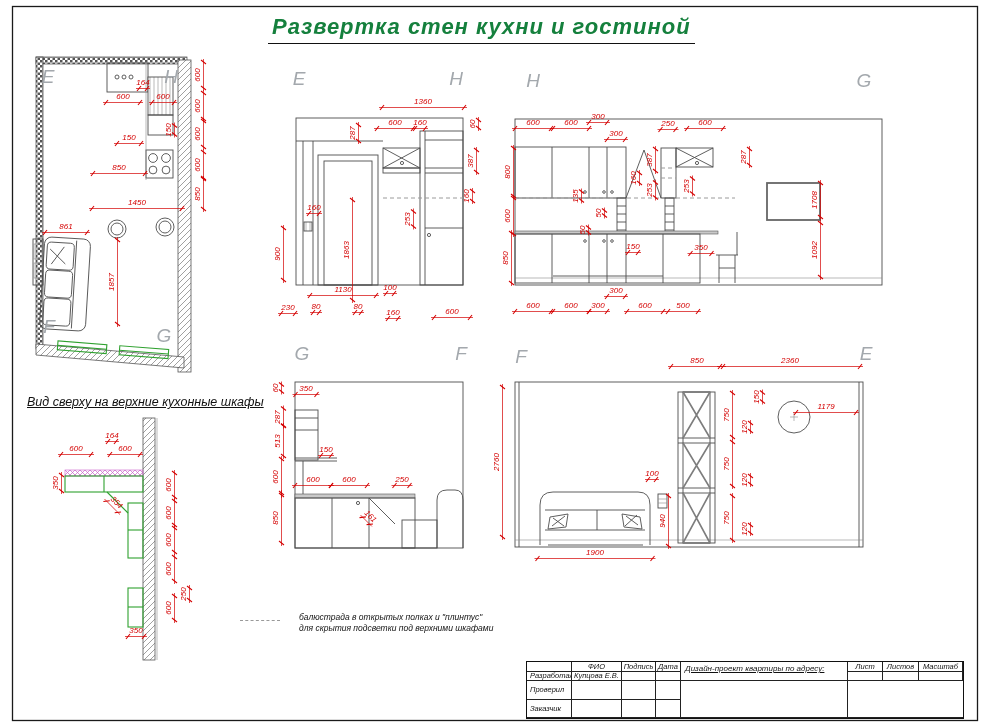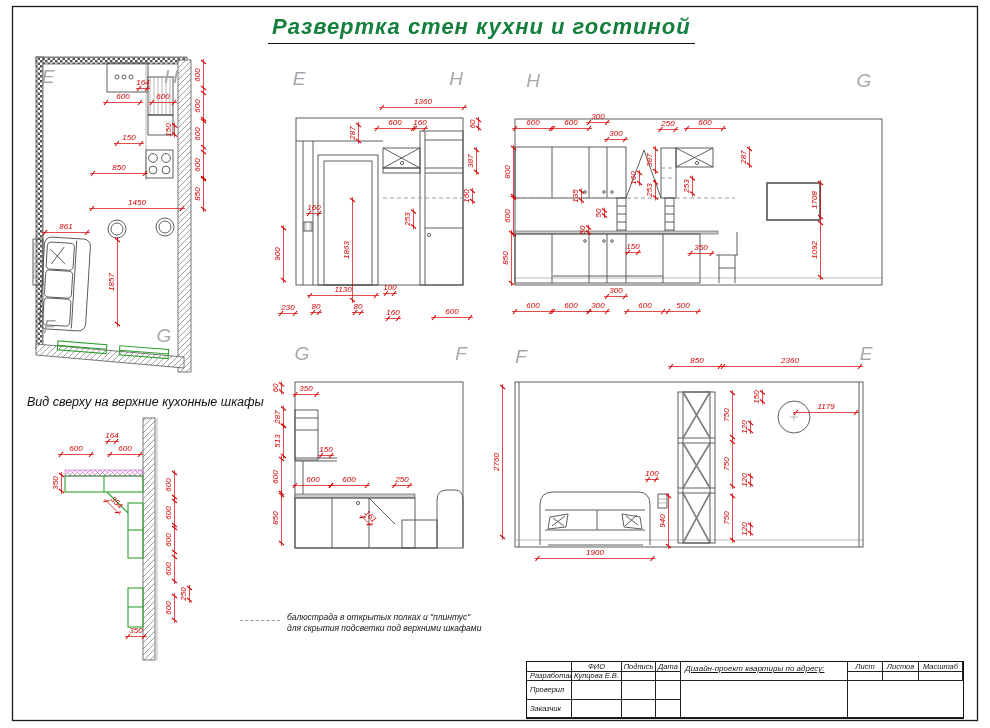--- a/index.html
+++ b/index.html
@@ -21,24 +21,24 @@
   .lw .pil{fill:#fff;}
   
   .dim line{stroke:#d40000;stroke-width:.7;fill:none;}
   .dim .tick{stroke-width:1.1;}
   .dim text{fill:#d40000;stroke:none;font:italic 8px "Liberation Sans",sans-serif;text-anchor:middle;}
   
   text.letter{fill:#a3a8ad;stroke:none;font:italic 19px "Liberation Sans",sans-serif;text-anchor:middle;}
   
   .page-title{position:absolute;left:268px;top:14px;font:600 italic 22px "Liberation Sans",sans-serif;
               color:#15803d;letter-spacing:1px;border-bottom:1.6px solid #111;padding:0 4px 3px 4px;}
-  .tv-title{position:absolute;left:27px;top:395px;font:italic 12.5px "Liberation Sans",sans-serif;color:#111;}
+  .tv-title{position:absolute;left:27px;top:395px;font:italic 12.5px "Liberation Sans",sans-serif;color:#111;text-decoration:underline;}
   .legend{position:absolute;left:240px;top:612px;width:255px;color:#111;}
   .legend-title{font:italic 12px "Liberation Sans",sans-serif;margin-bottom:4px;}
-  .legend-item{display:flex;gap:7px;}
+  .legend-item{display:flex;gap:19px;}
   .legend-dash{width:40px;height:0;border-top:1.6px dashed #999;margin-top:8px;flex:none;}
   .legend-text{font:italic 8.5px "Liberation Sans",sans-serif;width:198px;line-height:1.25;}
   
   .tb{position:absolute;left:526px;top:661px;width:438px;height:58px;box-sizing:border-box;
       border:1.5px solid #111;display:grid;
       grid-template-columns:45px 50px 34px 25px 167px 35px 36px auto;
       grid-template-rows:1fr 1fr 1fr 1fr;background:#fff;}
   .tb .c{border-right:.7px solid #222;border-bottom:.7px solid #222;
          font:italic 7.5px "Liberation Sans",sans-serif;color:#111;
          display:flex;align-items:center;justify-content:center;

